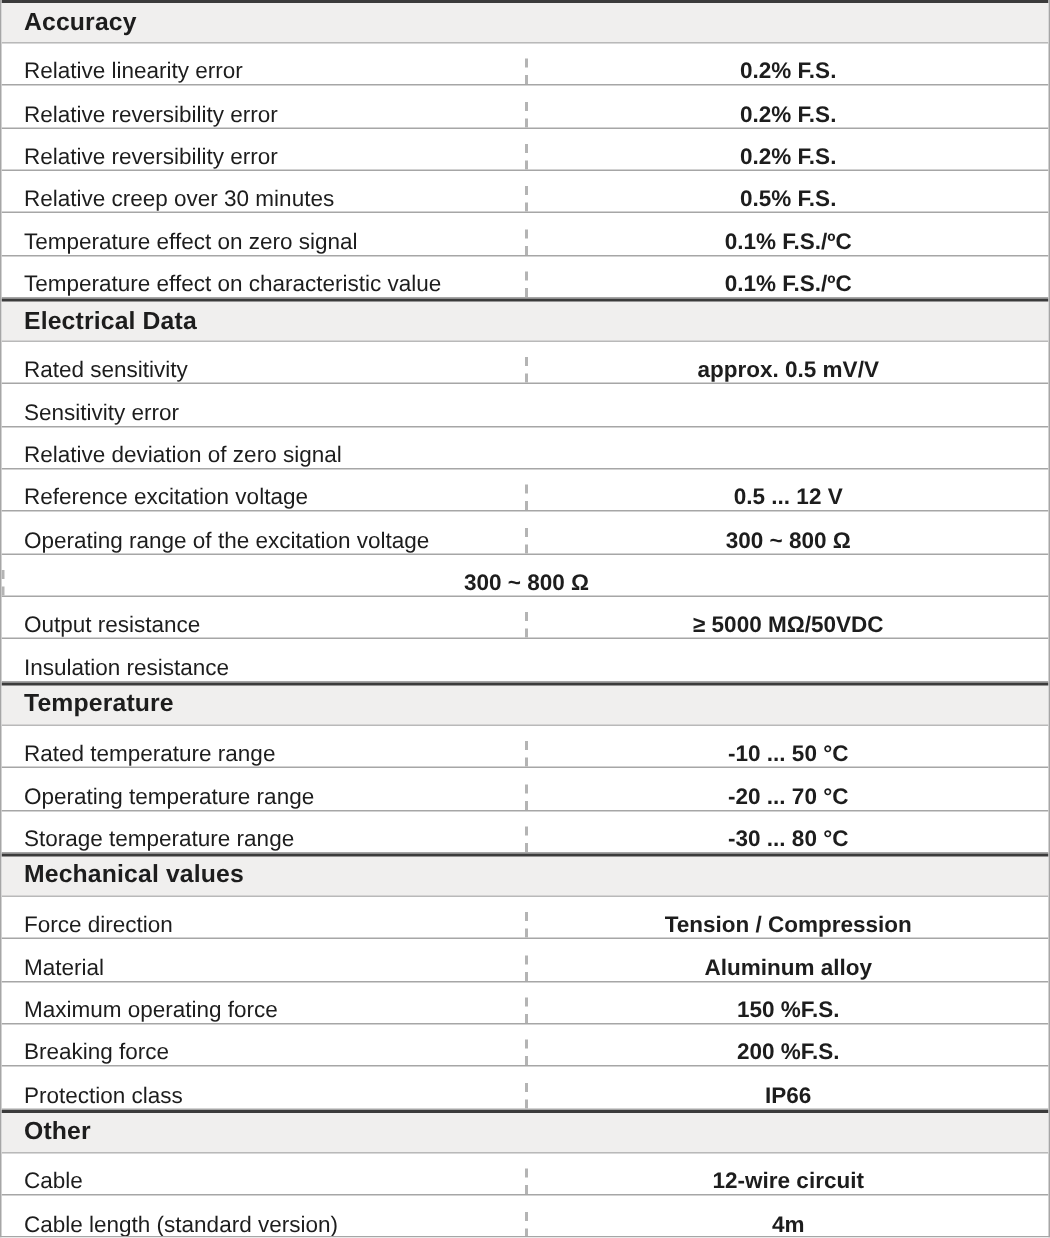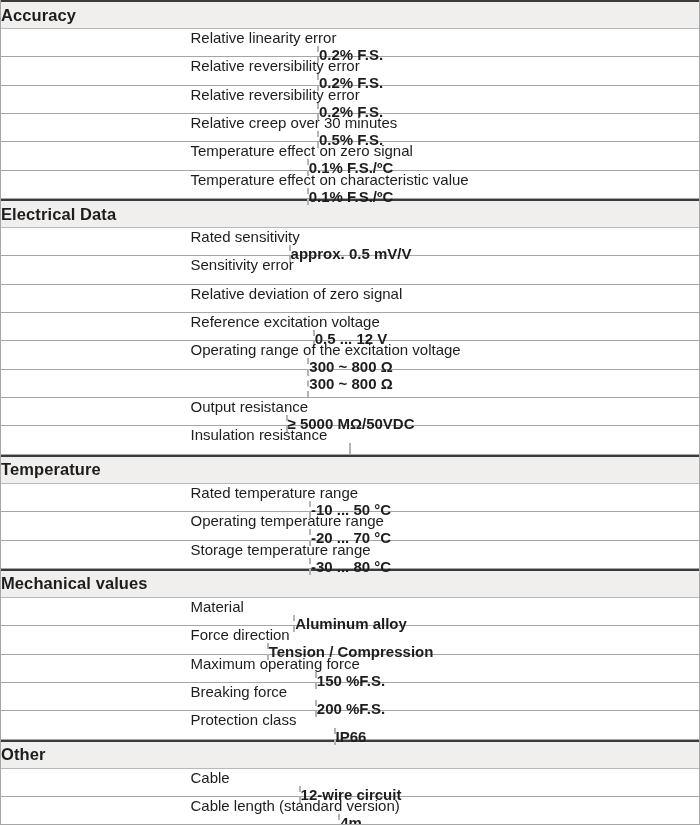--- a/index.html
+++ b/index.html
@@ -19,28 +19,28 @@
     border-right:1px solid var(--row-rule);
     border-bottom:1px solid var(--row-rule);
     font-family:"Liberation Sans","DejaVu Sans",sans-serif;
   }
   .section-header{
     box-sizing:border-box;height:var(--header-h);
     background:var(--header-bg);
     border-top:2px solid var(--dark-rule);
     border-bottom:1px solid #b9b9b9;
     display:flex;align-items:center;
+    padding-left:15px;
     font-weight:700;font-size:16.5px;letter-spacing:0.1px;text-align:center;
   }
   .spec-row{
     box-sizing:border-box;height:var(--row-h);
-    display:flex;align-items:center;
+    display:flex;align-items:flex-end;
     border-bottom:1px solid var(--row-rule);
     font-size:15px;
-    flex-direction:column;
   }
   .spec-row:last-child{border-bottom:none;}
   .cell-label{
     width:349px;box-sizing:border-box;flex:0 0 auto;
     display:flex;align-items:center;
     padding-left:15px;padding-right:8px;
     white-space:nowrap;overflow:hidden;
   }
   .cell-value{
     flex:1 1 auto;box-sizing:border-box;
@@ -124,26 +124,26 @@
       <div class="cell-value">-20 ... 70 °C</div>
     </div>
     <div class="spec-row">
       <div class="cell-label">Storage temperature range</div>
       <div class="cell-value">-30 ... 80 °C</div>
     </div>
     <div class="section-header">
       <span>Mechanical values</span>
     </div>
     <div class="spec-row">
+      <div class="cell-label">Force direction</div>
+      <div class="cell-value">Tension / Compression</div>
+    </div>
+    <div class="spec-row">
       <div class="cell-label">Material</div>
       <div class="cell-value">Aluminum alloy</div>
-    </div>
-    <div class="spec-row">
-      <div class="cell-label">Force direction</div>
-      <div class="cell-value">Tension / Compression</div>
     </div>
     <div class="spec-row">
       <div class="cell-label">Maximum operating force</div>
       <div class="cell-value">150 %F.S.</div>
     </div>
     <div class="spec-row">
       <div class="cell-label">Breaking force</div>
       <div class="cell-value">200 %F.S.</div>
     </div>
     <div class="spec-row">

